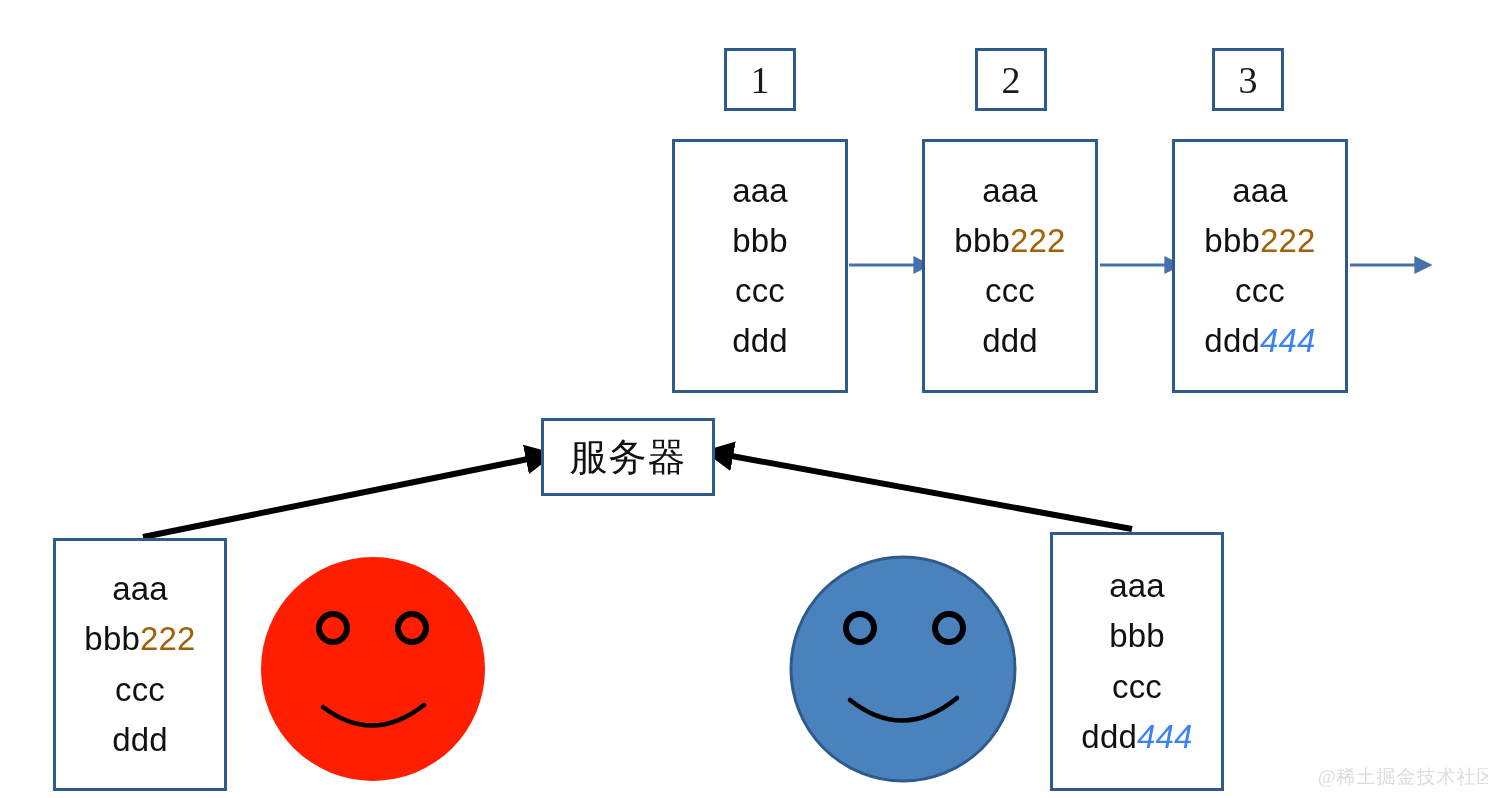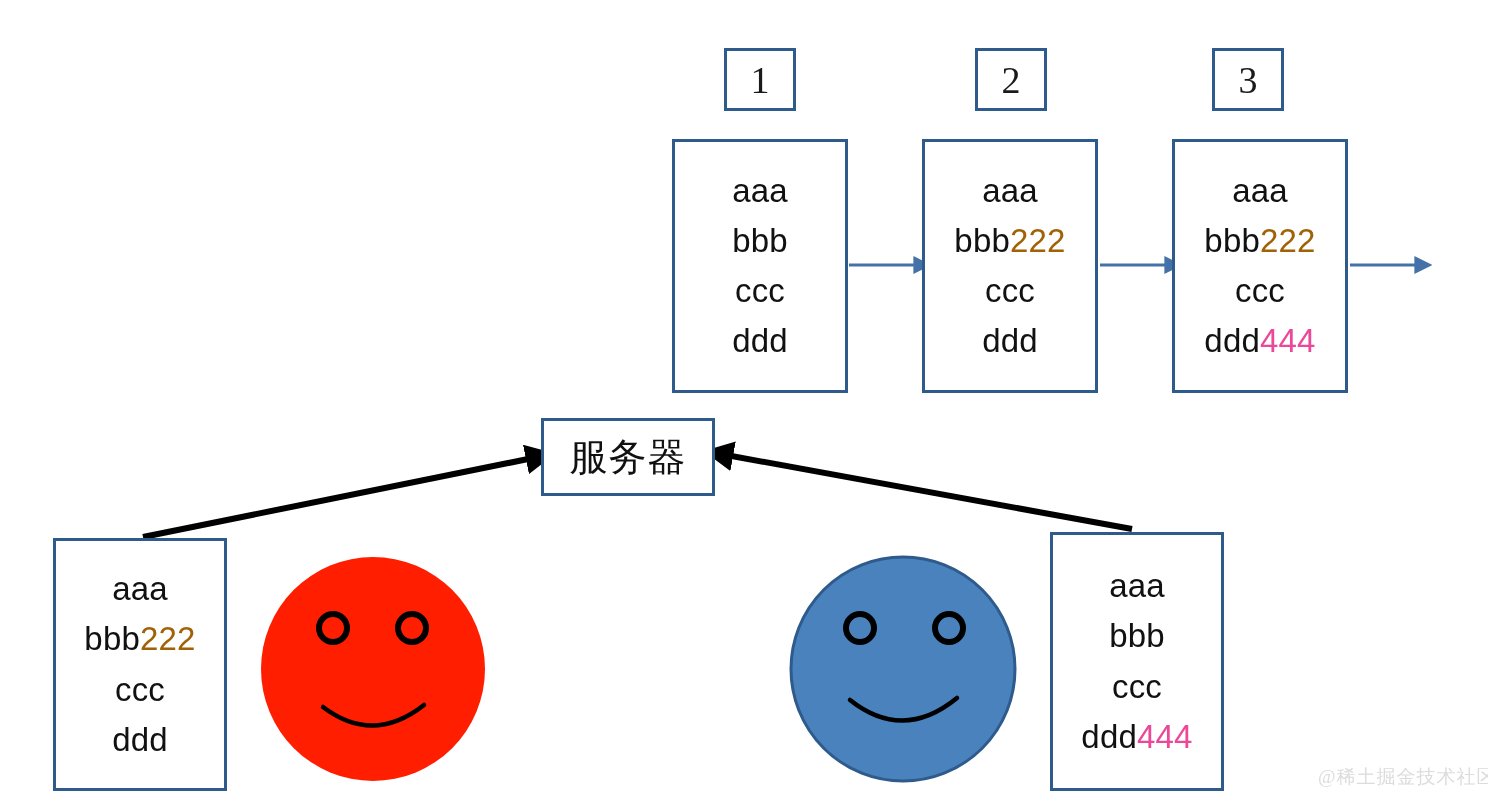--- a/index.html
+++ b/index.html
@@ -45,21 +45,21 @@
   }
   .rec-line {
     font-family: "Liberation Sans", sans-serif;
     font-size: 33px;
     color: #111111;
     line-height: 1.52;
     white-space: nowrap;
     letter-spacing: 0.2px;
   }
   .rec-line .hl-red  { color: #a16207; }
-  .rec-line .hl-blue { color: #ec4899; }
+  .rec-line .hl-blue { color: #3b82f6; font-style: italic; }
 
   
   .server-box {
     border: 3px solid #2E5B8C;
     background: #ffffff;
     display: flex;
     align-items: center;
     justify-content: center;
     font-family: Liberation Sans, sans-serif;
     font-size: 38px;

